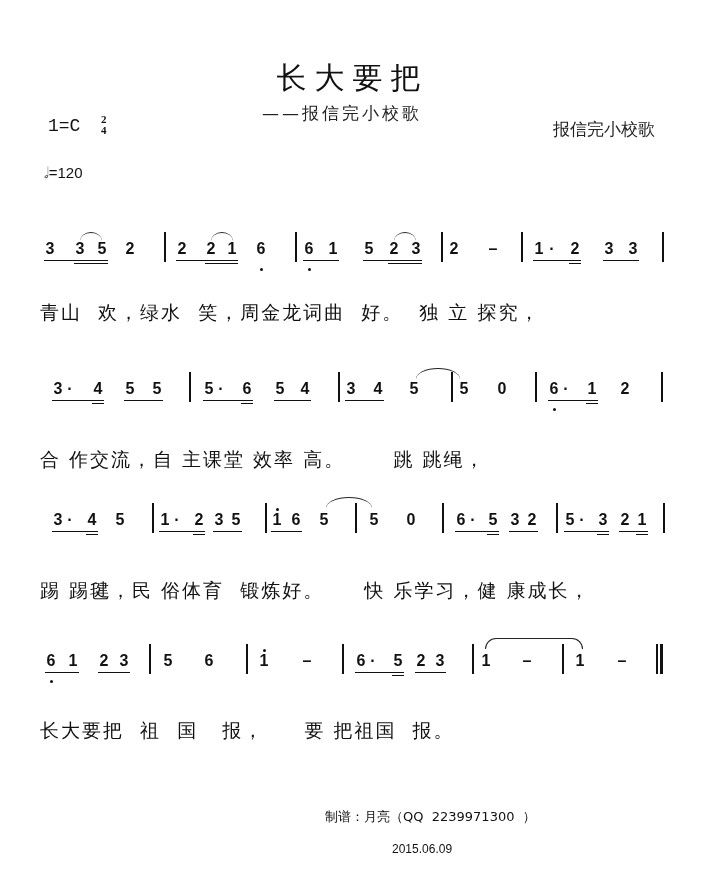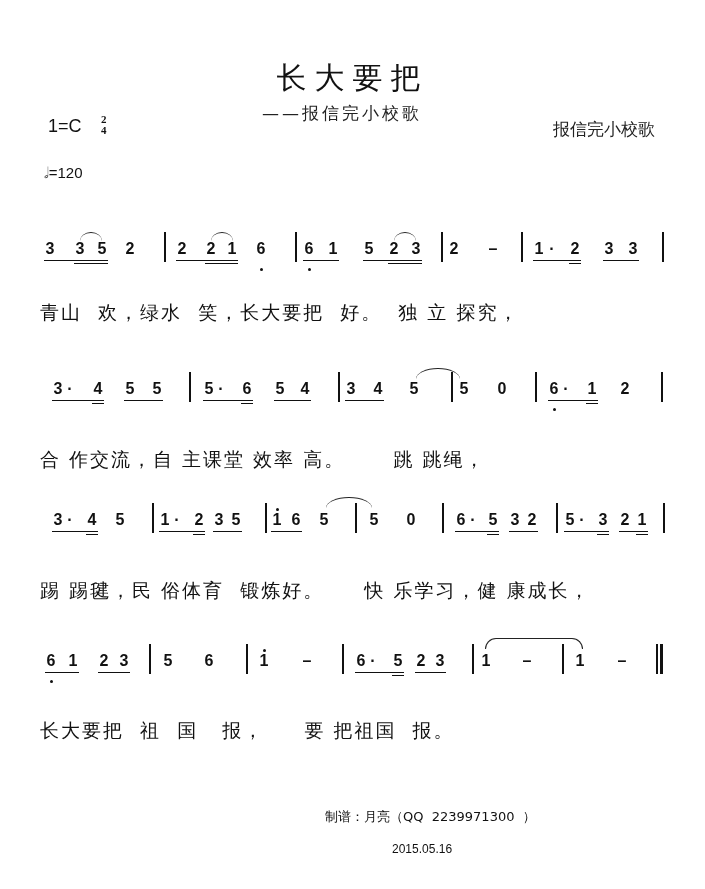--- a/index.html
+++ b/index.html
@@ -1,21 +1,21 @@
 <!DOCTYPE html>
 <html><head>
   <meta charset="utf-8">
   <style>
     html, body { margin: 0; padding: 0; background: #ffffff; }
     body { width: 705px; height: 889px; position: relative; overflow: hidden; color: #111; font-family: "DejaVu Sans", sans-serif; }
     .abs { position: absolute; }
     .title { top: 58px; left: 0; width: 705px; text-align: center; font-size: 30px; letter-spacing: 8px; font-family: "DejaVu Sans", sans-serif; color: #111; }
     .subtitle { top: 102px; left: 262px; font-size: 17px; letter-spacing: 3px; color: #222; }
     .composer { top: 118px; left: 553px; font-size: 17px; color: #222; }
-    .key { top: 116px; left: 48px; font-size: 18px; font-family: Liberation Sans, sans-serif; color: #111; }
+    .key { top: 116px; left: 48px; font-size: 18px; font-family: Liberation Mono, monospace; color: #111; }
     .ts { position: absolute; top: 114px; left: 101px; font-size: 11px; font-weight: bold; line-height: 10px; text-align: center; font-family: "Liberation Serif", serif; }
     .tempo { top: 164px; left: 44px; font-size: 15px; font-family: "Liberation Sans", sans-serif; }
     .notes-row { position: absolute; height: 40px; left: 0; width: 705px; }
     .n { position: absolute; font-family: "Liberation Sans", sans-serif; font-weight: bold; font-size: 16px; width: 12px; text-align: center; line-height: 18px; }
     .bar { position: absolute; width: 1.5px; background: #111; height: 30px; }
     .ul { position: absolute; height: 1.3px; background: #111; }
     .dot { position: absolute; width: 3px; height: 3px; border-radius: 50%; background: #111; }
     .slur { position: absolute; border-top: 1.4px solid #222; border-radius: 50% 50% 0 0 / 100% 100% 0 0; height: 8px; }
     .lyric { position: absolute; left: 40px; font-size: 19px; letter-spacing: 2px; white-space: pre; color: #111; font-family: "DejaVu Sans", sans-serif; }
     .credit { top: 808px; left: 325px; font-size: 13px; font-family: "DejaVu Sans", sans-serif; white-space: pre; }
@@ -76,21 +76,21 @@
   <span class="n" style="left:533px">1</span>
   <span class="n" style="left:546px">·</span>
   <span class="n" style="left:569px">2</span>
   <div class="ul" style="left:533px;top:20px;width:48px"></div>
   <div class="ul" style="left:569px;top:23px;width:12px"></div>
   <span class="n" style="left:603px">3</span>
   <span class="n" style="left:627px">3</span>
   <div class="ul" style="left:603px;top:20px;width:36px"></div>
   <div class="bar" style="left:662px;top:-8px"></div>
 </div>
-<div class="lyric" style="top:300px">青山  欢，绿水  笑，长大要把  好。  独 立 探究，</div>
+<div class="lyric" style="top:300px">青山  欢，绿水  笑，周金龙词曲  好。  独 立 探究，</div>
 
 <div class="notes-row" style="top:380px">
   <span class="n" style="left:52px">3</span>
   <span class="n" style="left:64px">·</span>
   <span class="n" style="left:92px">4</span>
   <div class="ul" style="left:52px;top:20px;width:52px"></div>
   <div class="ul" style="left:92px;top:23px;width:12px"></div>
   <span class="n" style="left:124px">5</span>
   <span class="n" style="left:151px">5</span>
   <div class="ul" style="left:124px;top:20px;width:39px"></div>
@@ -213,13 +213,13 @@
   <span class="n" style="left:616px">–</span>
   <div class="bar" style="left:656px;top:-8px"></div>
   <div class="bar" style="left:660px;top:-8px;width:3px"></div>
 </div>
 <div class="lyric" style="top:718px">长大要把  祖  国   报，     要 把祖国  报。</div>
 
 <div class="dot" style="left:276px;top:508px"></div>
 <div class="dot" style="left:263px;top:649px"></div>
 
 <div class="abs credit">制谱：月亮（QQ  2239971300  ）</div>
-<div class="abs date">2015.05.16</div>
+<div class="abs date">2015.06.09</div>
 
 </body></html>

